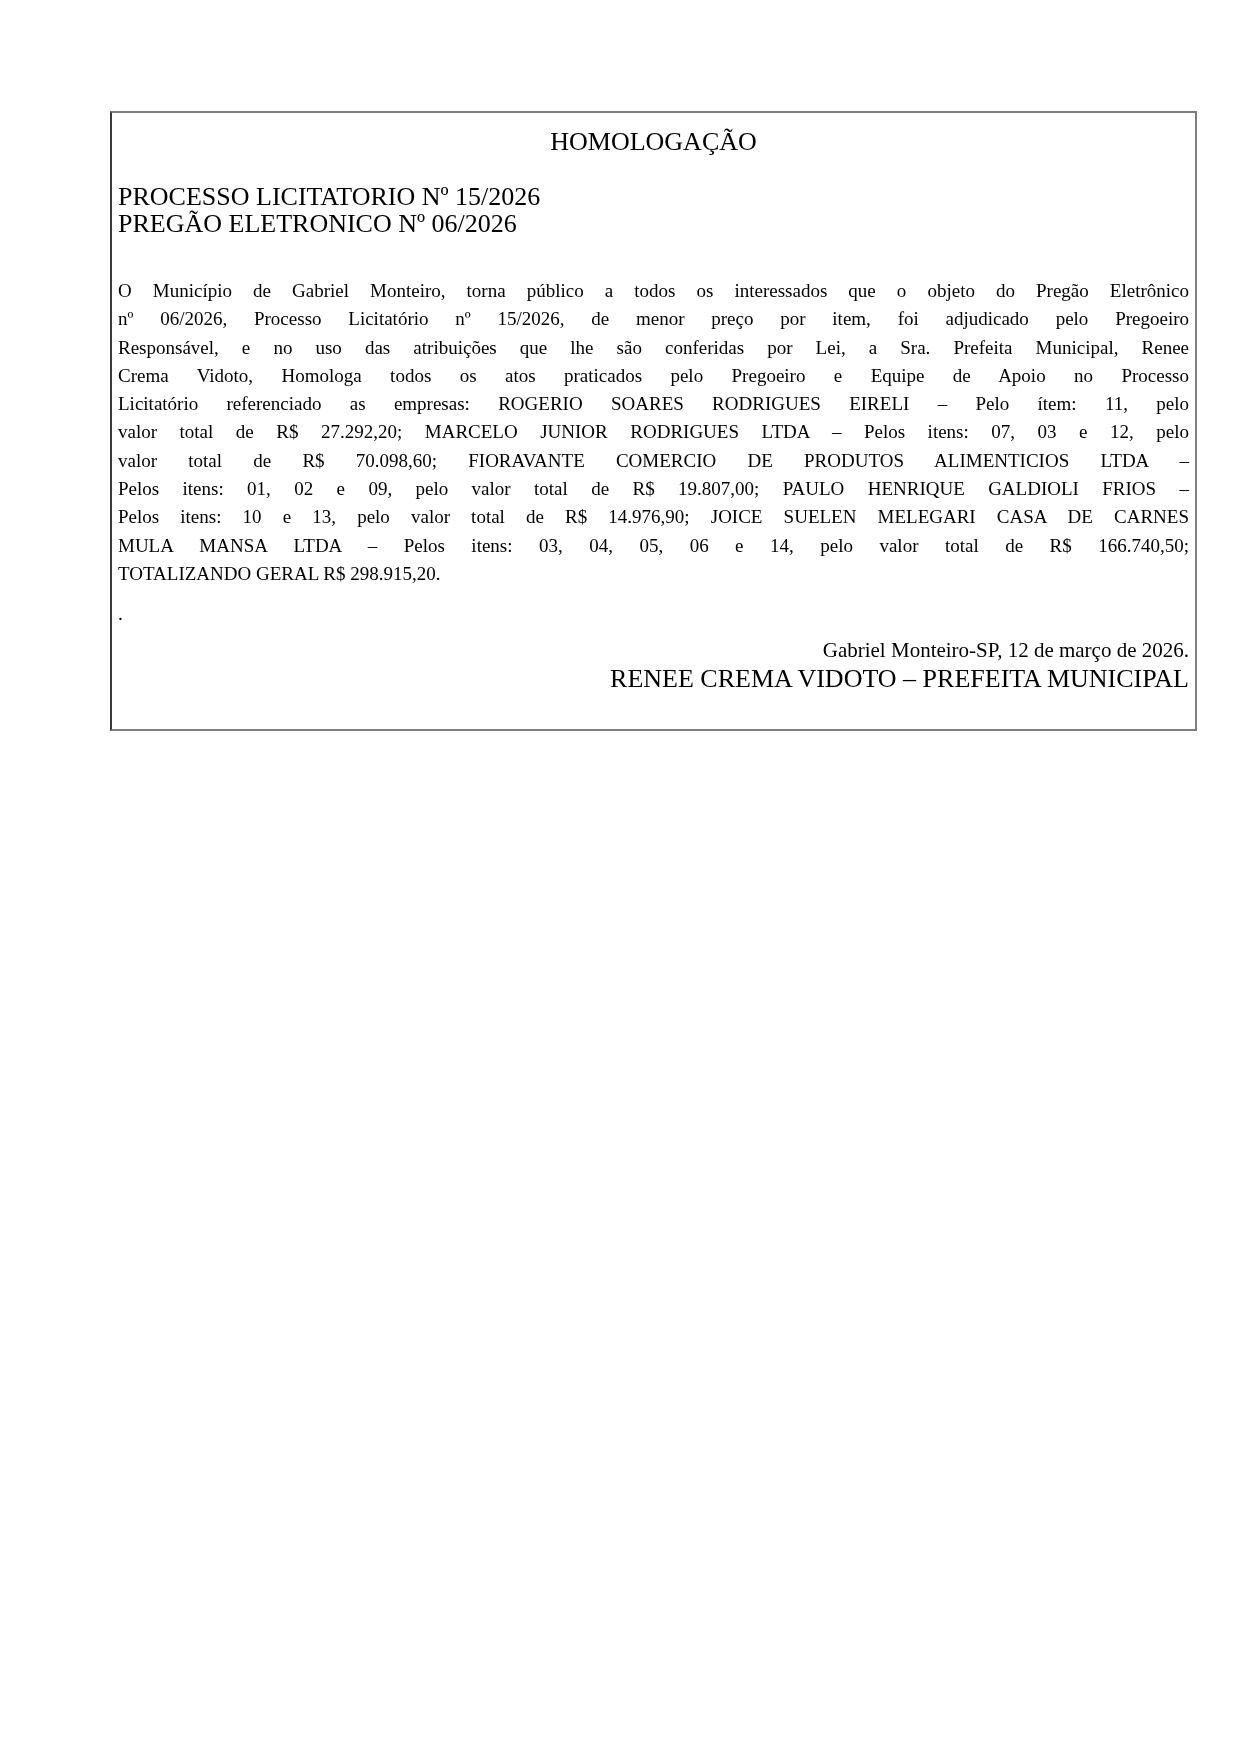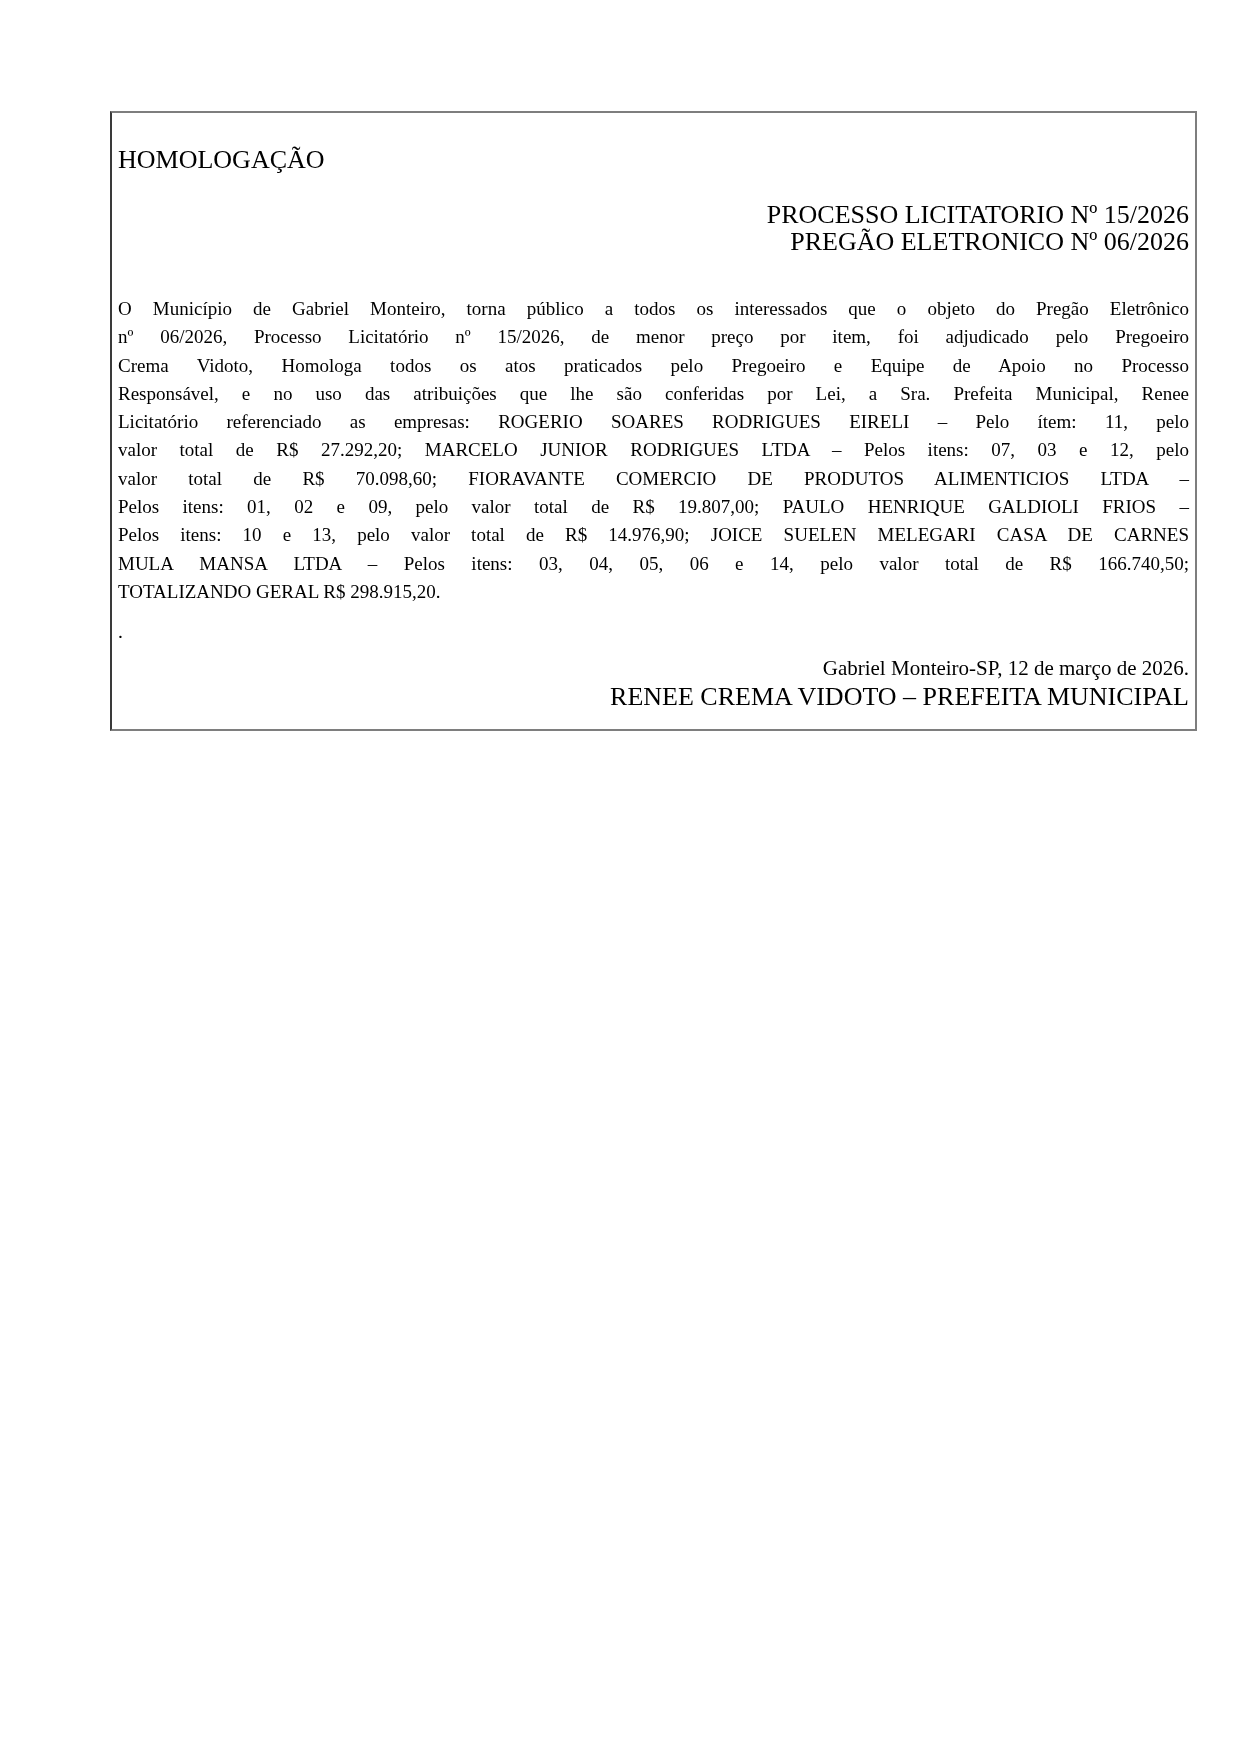--- a/index.html
+++ b/index.html
@@ -22,28 +22,29 @@
     top: 111px;
     width: 1087px;
     height: 620px;
     box-sizing: border-box;
     border: 2px solid #7e7e7e;
     border-left-color: #3a3a3a;
     padding: 0 6px;
     overflow: hidden;
   }
   .title {
-    margin-top: 32px;
+    margin-top: 14px;
+    text-align: center;
     font-size: 26px;
     line-height: 30px;
     white-space: nowrap;
   }
   .heading {
     margin-top: 26px;
-    text-align: right;
+    text-align: left;
     font-size: 26px;
     line-height: 27px;
   }
   .body-block {
     margin-top: 40px;
     font-size: 19px;
     line-height: 28.3px;
   }
   .body-line {
     text-align: justify;
@@ -82,22 +83,22 @@
     <div class="title">HOMOLOGAÇÃO</div>
 
     <div class="heading">
       <div>PROCESSO LICITATORIO Nº 15/2026</div>
       <div>PREGÃO ELETRONICO Nº 06/2026</div>
     </div>
 
     <div class="body-block">
       <div class="body-line justify-last">O Município de Gabriel Monteiro, torna público a todos os interessados que o objeto do Pregão Eletrônico</div>
       <div class="body-line justify-last">nº 06/2026, Processo Licitatório nº 15/2026, de menor preço por item, foi adjudicado pelo Pregoeiro</div>
+      <div class="body-line justify-last">Responsável, e no uso das atribuições que lhe são conferidas por Lei, a Sra. Prefeita Municipal, Renee</div>
       <div class="body-line justify-last">Crema Vidoto, Homologa todos os atos praticados pelo Pregoeiro e Equipe de Apoio no Processo</div>
-      <div class="body-line justify-last">Responsável, e no uso das atribuições que lhe são conferidas por Lei, a Sra. Prefeita Municipal, Renee</div>
       <div class="body-line justify-last">Licitatório referenciado as empresas: ROGERIO SOARES RODRIGUES EIRELI – Pelo ítem: 11, pelo</div>
       <div class="body-line justify-last">valor total de R$ 27.292,20; MARCELO JUNIOR RODRIGUES LTDA – Pelos itens: 07, 03 e 12, pelo</div>
       <div class="body-line justify-last">valor total de R$ 70.098,60; FIORAVANTE COMERCIO DE PRODUTOS ALIMENTICIOS LTDA –</div>
       <div class="body-line justify-last">Pelos itens: 01, 02 e 09, pelo valor total de R$ 19.807,00; PAULO HENRIQUE GALDIOLI FRIOS –</div>
       <div class="body-line justify-last">Pelos itens: 10 e 13, pelo valor total de R$ 14.976,90; JOICE SUELEN MELEGARI CASA DE CARNES</div>
       <div class="body-line justify-last">MULA MANSA LTDA – Pelos itens: 03, 04, 05, 06 e 14, pelo valor total de R$ 166.740,50;</div>
       <div class="body-line">TOTALIZANDO GERAL R$ 298.915,20.</div>
     </div>
 
     <div class="stray-period">.</div>

